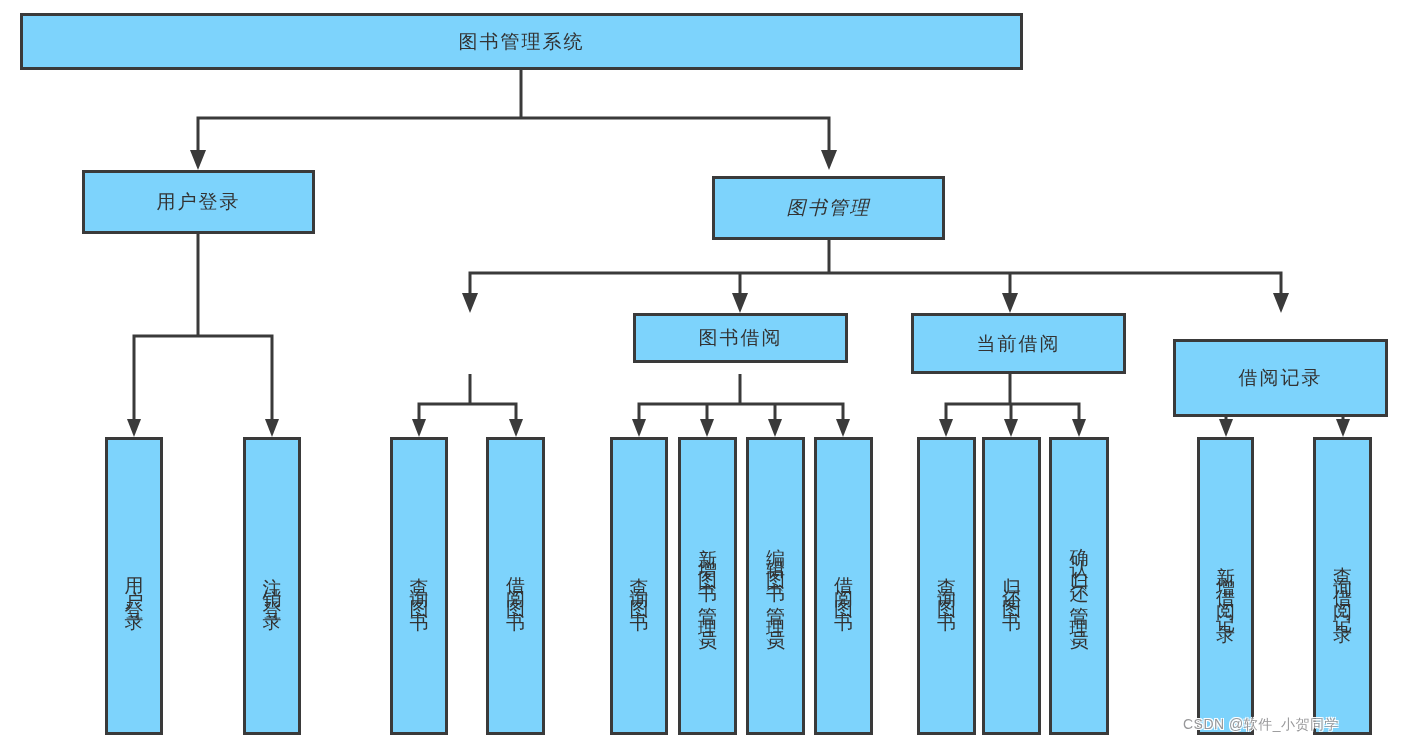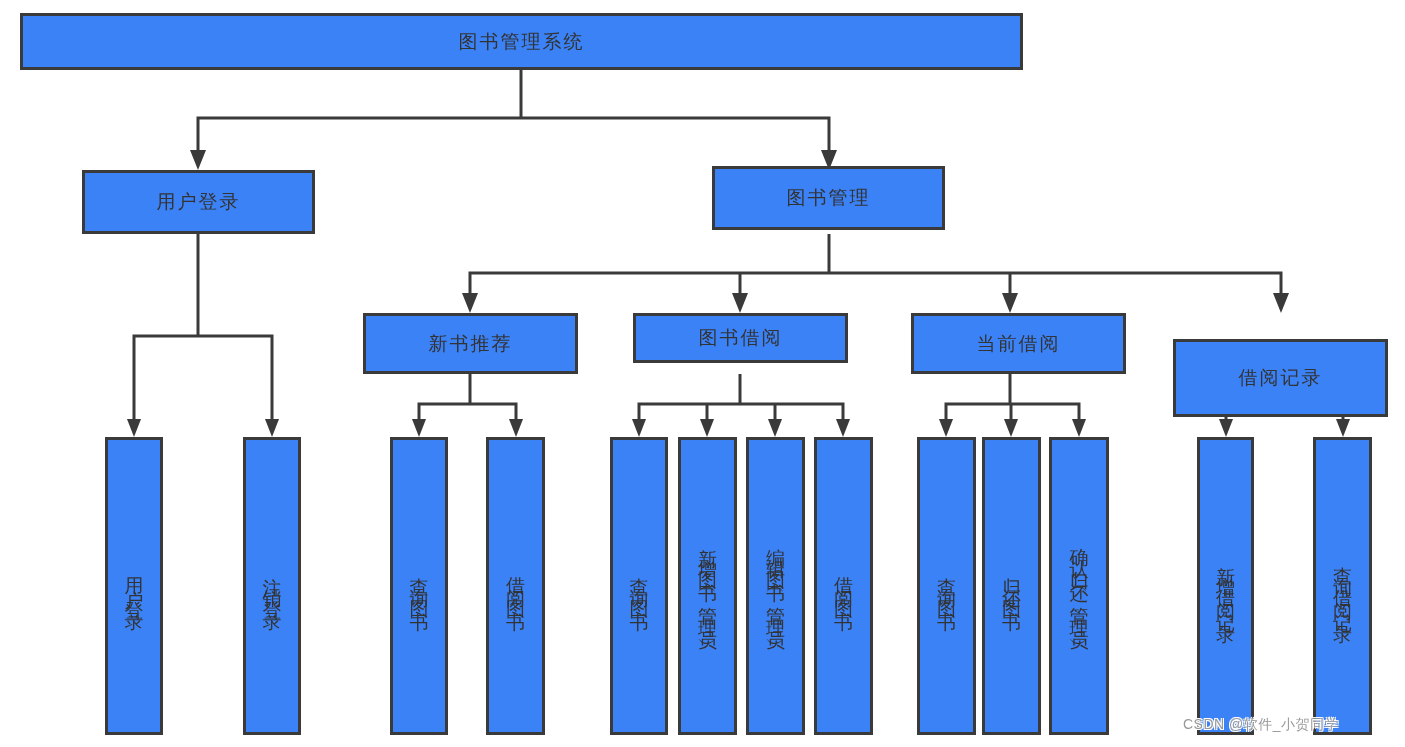--- a/index.html
+++ b/index.html
@@ -15,21 +15,21 @@
   .connectors {
     position: absolute;
     left: 0; top: 0;
     width: 1405px; height: 747px;
     pointer-events: none;
   }
   .node {
     position: absolute;
     box-sizing: border-box;
     border: 3px solid #3a3a3a;
-    background: #3b82f6;
+    background: #7dd3fc;
     display: flex;
     align-items: center;
     justify-content: center;
     font-size: 19px;
     color: #333333;
   }
   .hbox { letter-spacing: 2px; }
   .vbox {
     writing-mode: vertical-rl;
     text-orientation: mixed;
@@ -108,27 +108,24 @@
     </g>
   </svg>
 
   <div class="node hbox" style="left:20px; top:13px; width:1003px; height:57px;">
     <span>图书管理系统</span>
   </div>
 
   <div class="node hbox" style="left:82px; top:170px; width:233px; height:64px;">
     <span>用户登录</span>
   </div>
-  <div class="node hbox" style="left:712px; top:166px; width:233px; height:64px;">
+  <div class="node hbox" style="left:712px; top:176px; width:233px; height:64px;font-style:italic;">
     <span>图书管理</span>
   </div>
 
-  <div class="node hbox" style="left:363px; top:313px; width:215px; height:61px;">
-    <span>新书推荐</span>
-  </div>
   <div class="node hbox" style="left:633px; top:313px; width:215px; height:50px;">
     <span>图书借阅</span>
   </div>
   <div class="node hbox" style="left:903px; top:313px; width:215px; height:61px;margin-left:8px;">
     <span>当前借阅</span>
   </div>
   <div class="node hbox" style="left:1173px; top:313px; width:215px; height:78px;margin-top:26px;">
     <span>借阅记录</span>
   </div>
 

